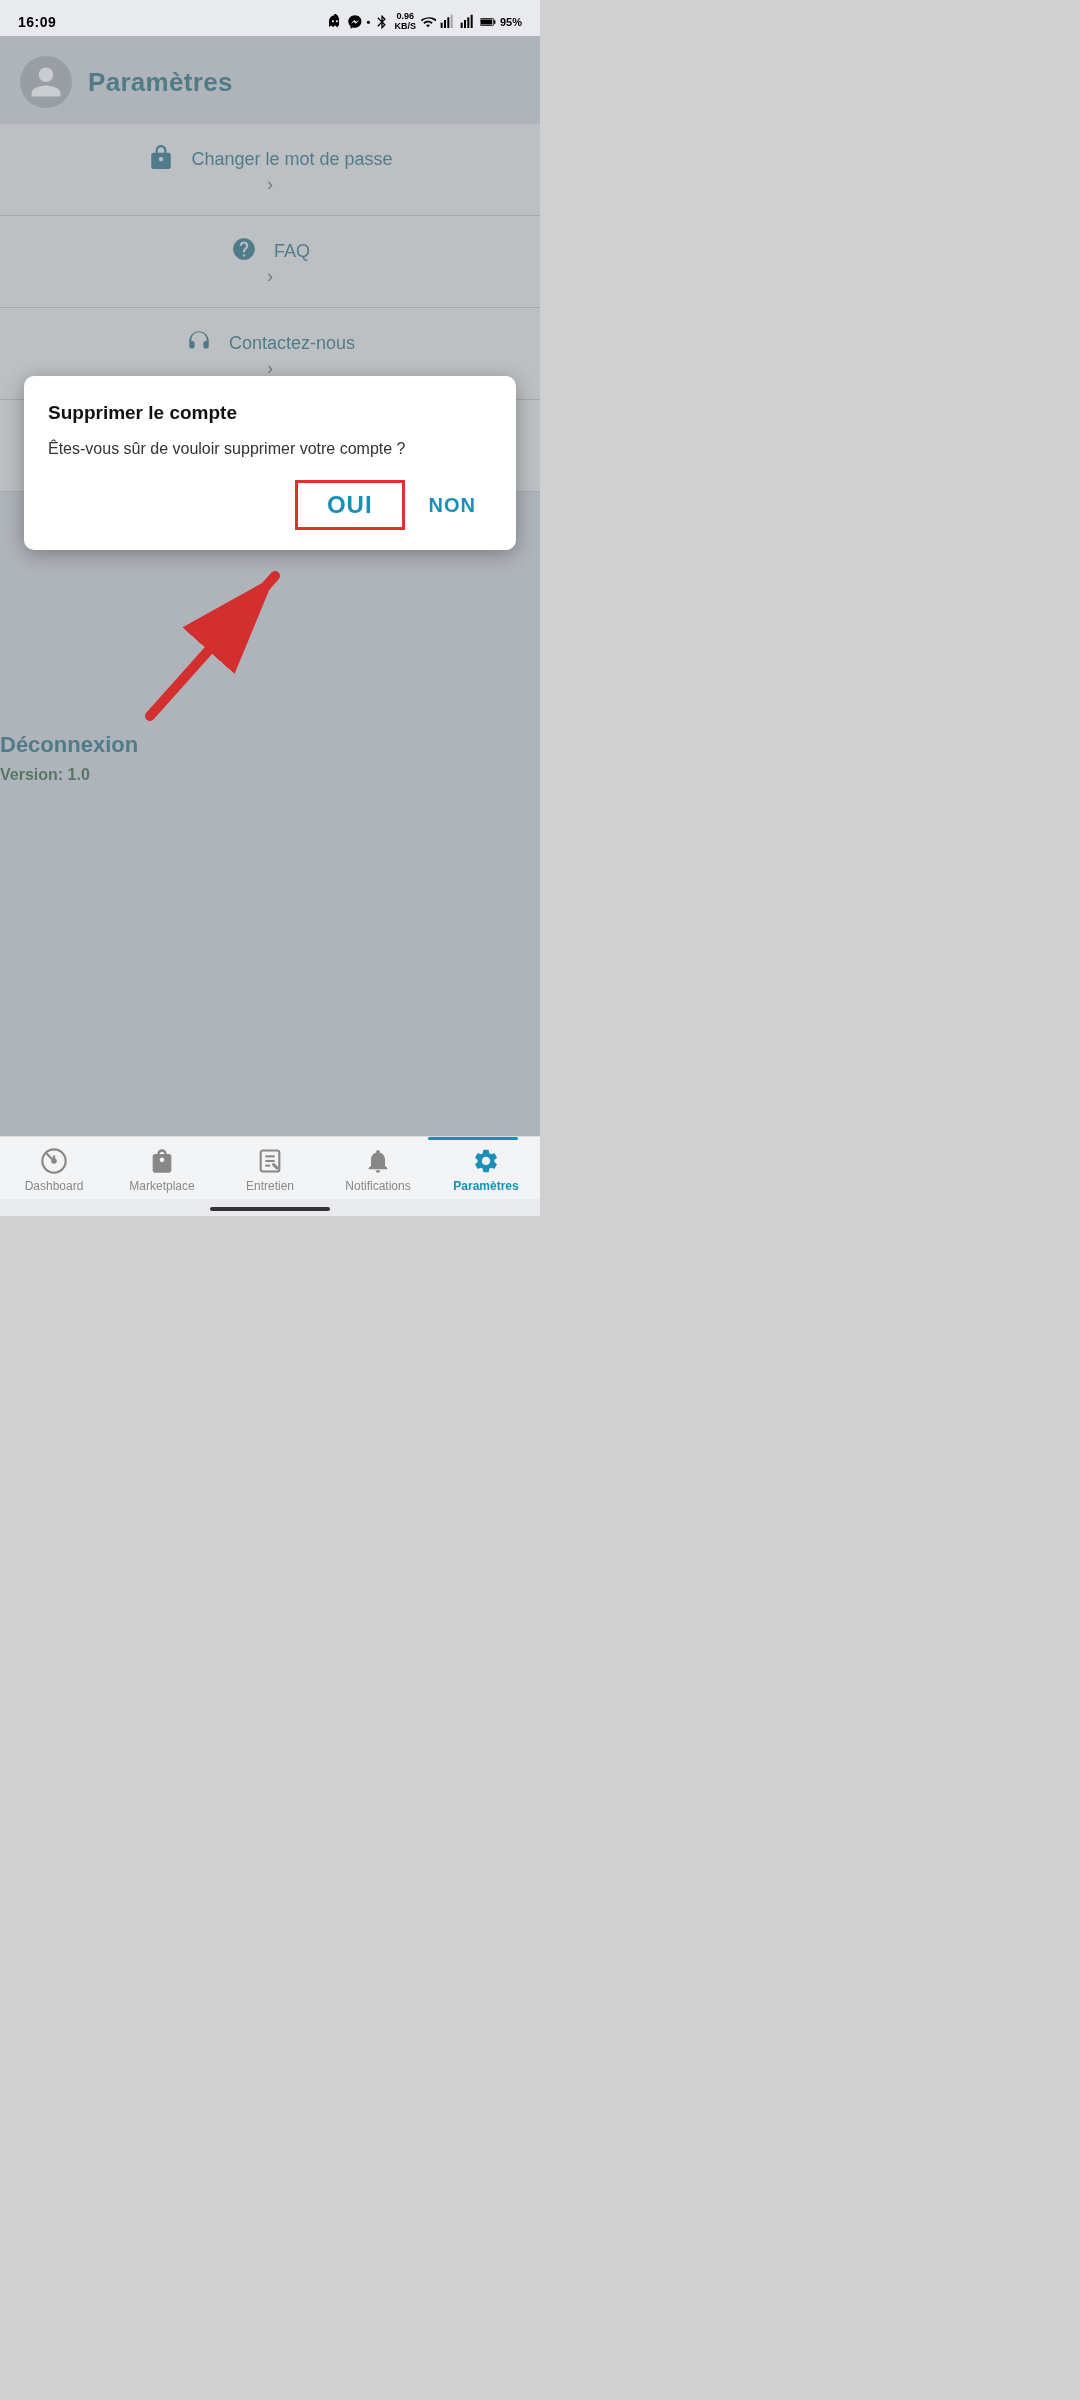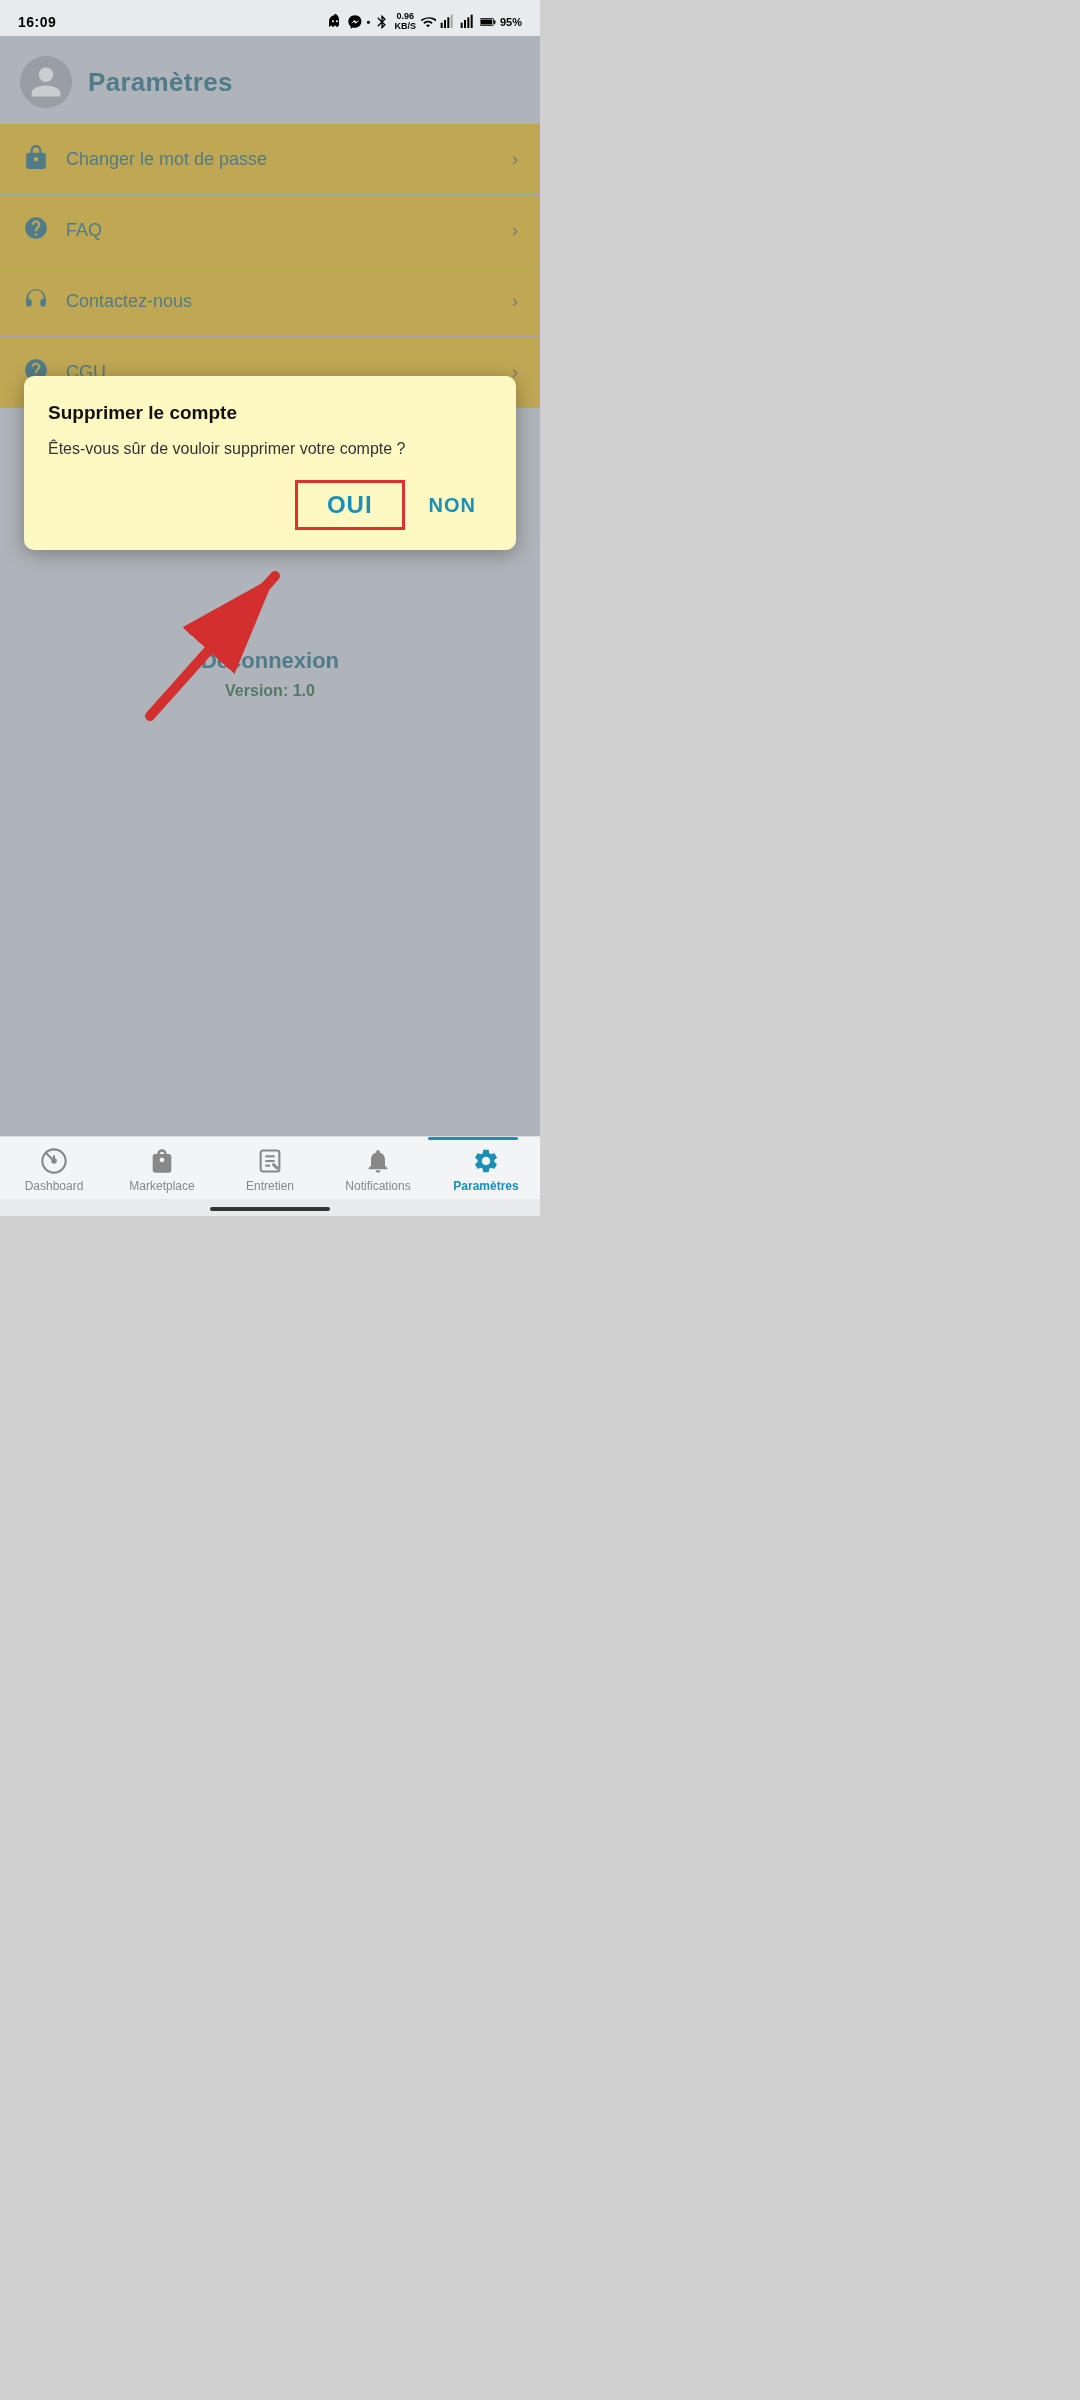--- a/index.html
+++ b/index.html
@@ -65,22 +65,23 @@
     .settings-list {
       background: #c8cdd4;
       padding: 0 0;
     }
     .settings-item {
       display: flex;
       align-items: center;
       justify-content: space-between;
       padding: 20px 22px;
       border-bottom: 1px solid #b0b5bb;
-      background: #eab308;
+      background: #e5e5e5;
       cursor: pointer;
+      flex-direction: column;
     }
     .settings-item-left {
       display: flex;
       align-items: center;
       gap: 16px;
     }
     .settings-item-icon {
       color: #0a5a70;
       width: 28px;
       text-align: center;
@@ -100,21 +101,21 @@
       background: rgba(150,155,160,0.5);
       z-index: 10;
     }
 
     
     .dialog {
       position: absolute;
       top: 340px;
       left: 24px;
       right: 24px;
-      background: #fef9c3;
+      background: #ffffff;
       border-radius: 10px;
       padding: 26px 24px 20px 24px;
       z-index: 20;
       box-shadow: 0 4px 20px rgba(0,0,0,0.3);
     }
     .dialog-title {
       font-size: 19px;
       font-weight: 800;
       color: #111;
       margin-bottom: 14px;
@@ -159,21 +160,20 @@
       left: 120px;
       z-index: 15;
       width: 220px;
       height: 200px;
       pointer-events: none;
     }
 
     
     .bottom-section {
       background: #c8cdd4;
-      text-align: center;
       padding: 60px 0 20px 0;
     }
     .disconnect-label {
       font-size: 22px;
       font-weight: 800;
       color: #0a5a70;
       margin-bottom: 8px;
     }
     .version-label {
       font-size: 16px;

